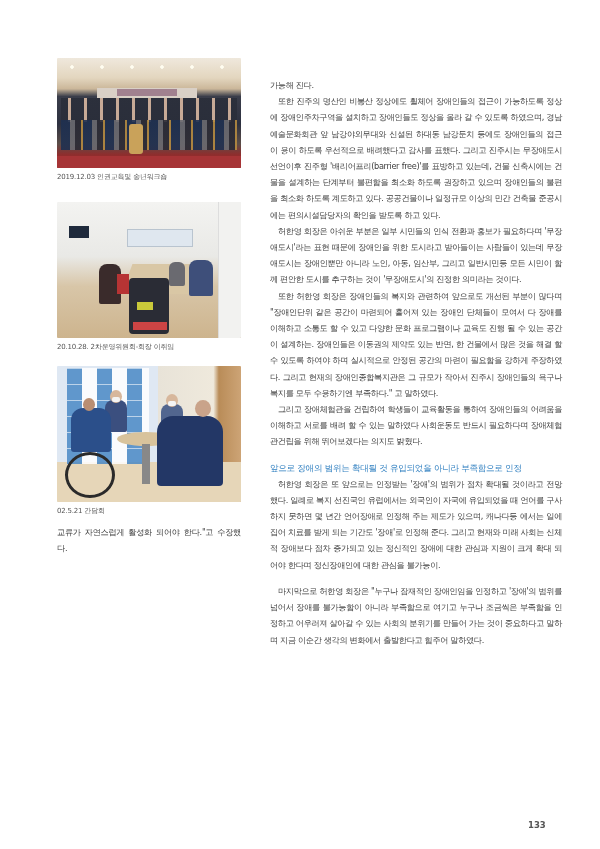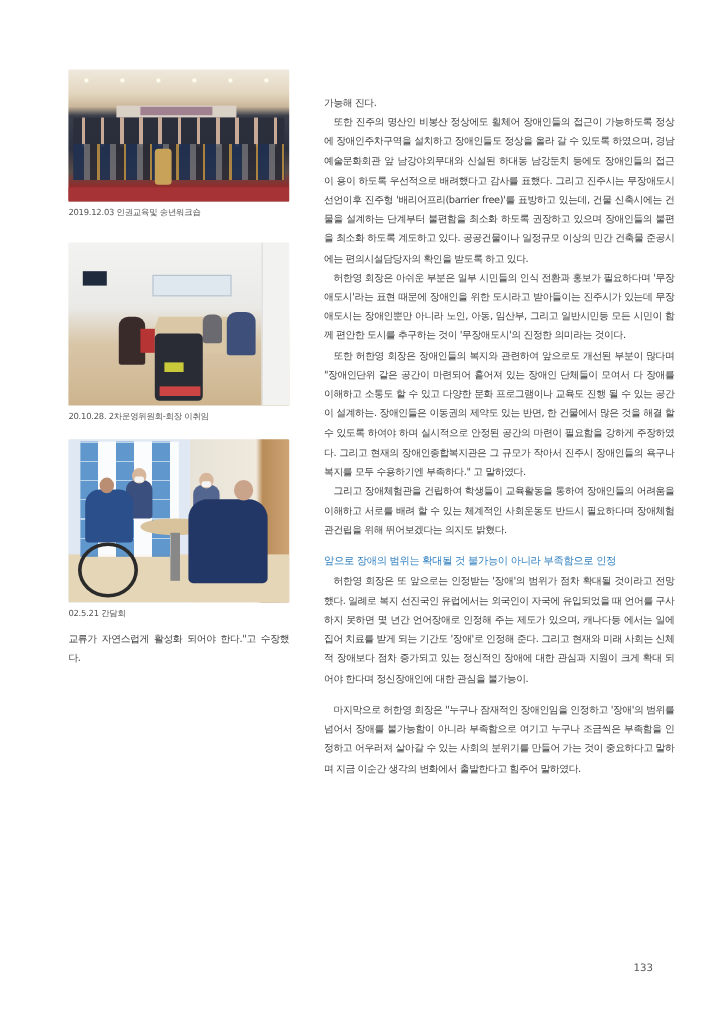--- a/index.html
+++ b/index.html
@@ -9,21 +9,21 @@
   }
   .page { position: absolute; inset: 0; }
   .leftcol { position: absolute; left: 57px; top: 58px; width: 184px; }
   .rightcol { position: absolute; left: 270px; top: 77px; width: 292px; }
   .photo { position: relative; width: 184px; overflow: hidden; border-radius: 1px; }
   .caption { font-size: 7px; color: #555; margin-top: 4px; letter-spacing: -0.2px; white-space: nowrap; }
   .p-left { font-size: 8.2px; line-height: 16.2px; color: #3d3d3d; letter-spacing: -0.3px; text-align: justify; margin: 0; }
   .p-right { font-size: 8.2px; line-height: 16.2px; color: #3d3d3d; letter-spacing: -0.35px; text-align: justify; margin: 0; }
   .indent { text-indent: 8px; }
   .blue-head { color: #2f7fc0; font-size: 8.6px; line-height: 16px; letter-spacing: -0.3px; margin: 0; }
-  .pagenum { position: absolute; left: 528px; top: 802px; font-size: 8.5px; color: #555; font-weight: normal; }
+  .pagenum { position: absolute; left: 528px; top: 820px; font-size: 8.5px; color: #555; font-weight: bold; }
 
   
   .ph1 { height: 110px; background: linear-gradient(#efe8dc 0%, #e3d6bf 18%, #cbb79a 28%, #3a3d4a 35%, #2d3140 60%, #5b4d48 78%, #8f2d2d 88%, #9c3030 100%); }
   .ph1 .banner { position: absolute; left: 40px; top: 30px; width: 100px; height: 10px; background: #d9d0c6; }
   .ph1 .banner2 { position: absolute; left: 60px; top: 31px; width: 60px; height: 7px; background: #7b4d6a; opacity: .6; }
   .ph1 .lights { position: absolute; left: 0; top: 4px; width: 100%; height: 10px;
     background: radial-gradient(circle, #fffdf0 1.5px, transparent 2px) 0 0/30px 10px; }
   .ph1 .row1 { position: absolute; left: 4px; top: 40px; width: 176px; height: 24px;
     background: repeating-linear-gradient(90deg, #2a2e3a 0 7px, #d8b7a0 7px 10px, #2a2e3a 10px 16px); opacity: .9; }
   .ph1 .row2 { position: absolute; left: 4px; top: 62px; width: 176px; height: 30px;
@@ -122,24 +122,24 @@
 
     <div style="height:8px"></div>
     <p class="p-left">교류가 자연스럽게 활성화 되어야 한다."고 수장했다.</p>
 
     <div style="height:16px"></div>
   </div>
 
   <div class="rightcol">
     <p class="p-right">가능해 진다.</p>
     <p class="p-right indent">또한 진주의 명산인 비봉산 정상에도 휠체어 장애인들의 접근이 가능하도록 정상에 장애인주차구역을 설치하고 장애인들도 정상을 올라 갈 수 있도록 하였으며, 경남예술문화회관 앞 남강야외무대와 신설된 하대동 남강둔치 등에도 장애인들의 접근이 용이 하도록 우선적으로 배려했다고 감사를 표했다. 그리고 진주시는 무장애도시 선언이후 진주형 '배리어프리(barrier free)'를 표방하고 있는데, 건물 신축시에는 건물을 설계하는 단계부터 불편함을 최소화 하도록 권장하고 있으며 장애인들의 불편을 최소화 하도록 계도하고 있다. 공공건물이나 일정규모 이상의 민간 건축물 준공시에는 편의시설담당자의 확인을 받도록 하고 있다.</p>
-    <p class="p-right indent">허한영 회장은 아쉬운 부분은 일부 시민들의 인식 전환과 홍보가 필요하다며 '무장애도시'라는 표현 때문에 장애인을 위한 도시라고 받아들이는 진주시가 있는데 무장애도시는 장애인뿐만 아니라 노인, 아동, 임산부, 그리고 일반시민등 모든 시민이 함께 편안한 도시를 추구하는 것이 '무장애도시'의 진정한 의미라는 것이다.</p>
+    <p class="p-right indent">허한영 회장은 아쉬운 부분은 일부 시민들의 인식 전환과 홍보가 필요하다며 '무장애도시'라는 표현 때문에 장애인을 위한 도시라고 받아들이는 사람들이 있는데 무장애도시는 장애인뿐만 아니라 노인, 아동, 임산부, 그리고 일반시민등 모든 시민이 함께 편안한 도시를 추구하는 것이 '무장애도시'의 진정한 의미라는 것이다.</p>
     <p class="p-right indent">또한 허한영 회장은 장애인들의 복지와 관련하여 앞으로도 개선된 부분이 많다며 "장애인단위 같은 공간이 마련되어 흩어져 있는 장애인 단체들이 모여서 다 장애를 이해하고 소통도 할 수 있고 다양한 문화 프로그램이나 교육도 진행 될 수 있는 공간이 설계하는. 장애인들은 이동권의 제약도 있는 반면, 한 건물에서 많은 것을 해결 할 수 있도록 하여야 하며 실시적으로 안정된 공간의 마련이 필요함을 강하게 주장하였다. 그리고 현재의 장애인종합복지관은 그 규모가 작아서 진주시 장애인들의 욕구나 복지를 모두 수용하기엔 부족하다." 고 말하였다.</p>
-    <p class="p-right indent">그리고 장애체험관을 건립하여 학생들이 교육활동을 통하여 장애인들의 어려움을 이해하고 서로를 배려 할 수 있는 체계적인 사회운동도 반드시 필요하다며 장애체험관건립을 위해 뛰어보겠다는 의지도 밝혔다.</p>
+    <p class="p-right indent">그리고 장애체험관을 건립하여 학생들이 교육활동을 통하여 장애인들의 어려움을 이해하고 서로를 배려 할 수 있는 말하였다 사회운동도 반드시 필요하다며 장애체험관건립을 위해 뛰어보겠다는 의지도 밝혔다.</p>
     <div class="spacer"></div>
-    <p class="blue-head">앞으로 장애의 범위는 확대될 것 불가능이 아니라 부족함으로 인정</p>
+    <p class="blue-head">앞으로 장애의 범위는 확대될 것 유입되었을 아니라 부족함으로 인정</p>
     <p class="p-right indent">허한영 회장은 또 앞으로는 인정받는 '장애'의 범위가 점차 확대될 것이라고 전망했다. 일례로 복지 선진국인 유럽에서는 외국인이 자국에 유입되었을 때 언어를 구사하지 못하면 몇 년간 언어장애로 인정해 주는 제도가 있으며, 캐나다등 에서는 일에 집어 치료를 받게 되는 기간도 '장애'로 인정해 준다. 그리고 현재와 미래 사회는 신체적 장애보다 점차 증가되고 있는 정신적인 장애에 대한 관심과 지원이 크게 확대 되어야 한다며 정신장애인에 대한 관심을 불가능이.</p>
     <div class="spacer"></div>
     <p class="p-right indent">마지막으로 허한영 회장은 "누구나 잠재적인 장애인임을 인정하고 '장애'의 범위를 넘어서 장애를 불가능함이 아니라 부족함으로 여기고 누구나 조금씩은 부족함을 인정하고 어우러져 살아갈 수 있는 사회의 분위기를 만들어 가는 것이 중요하다고 말하며 지금 이순간 생각의 변화에서 출발한다고 힘주어 말하였다.</p>
   </div>
 
   <div class="pagenum">133</div>
 </div>
 
 </body></html>

